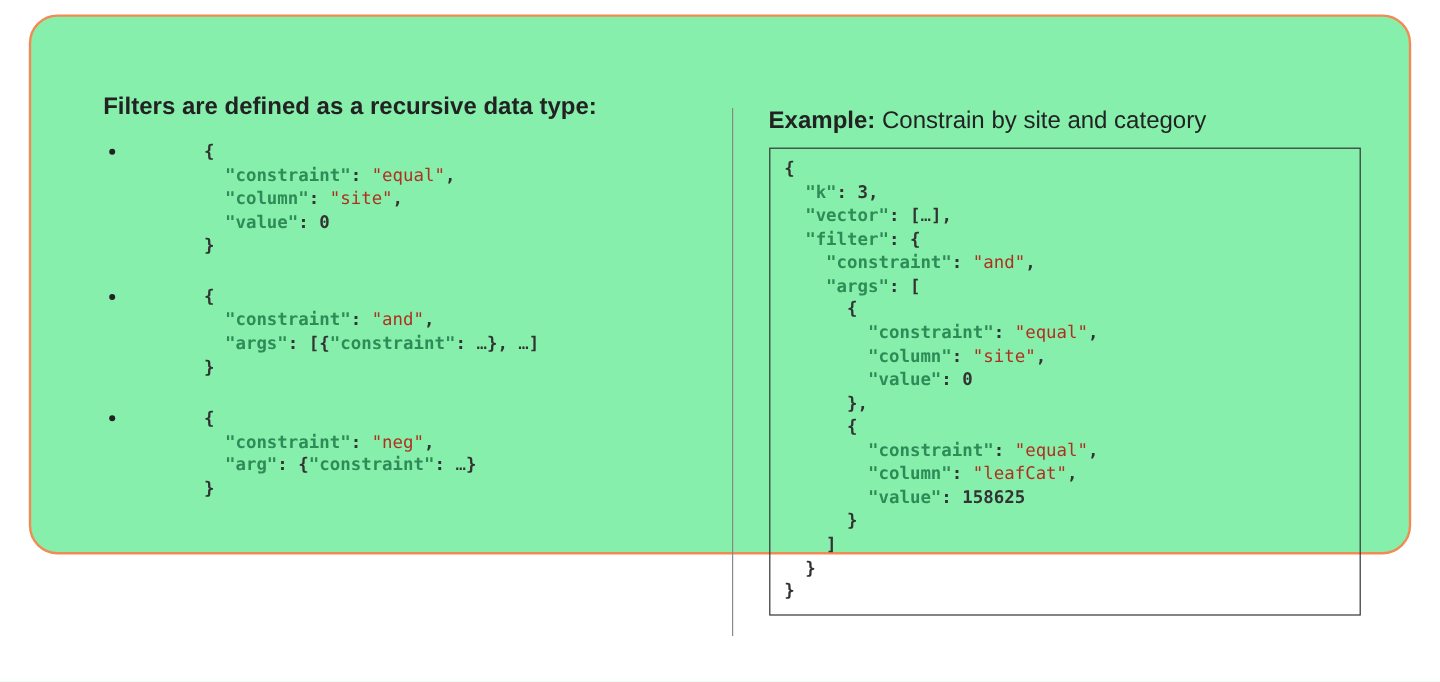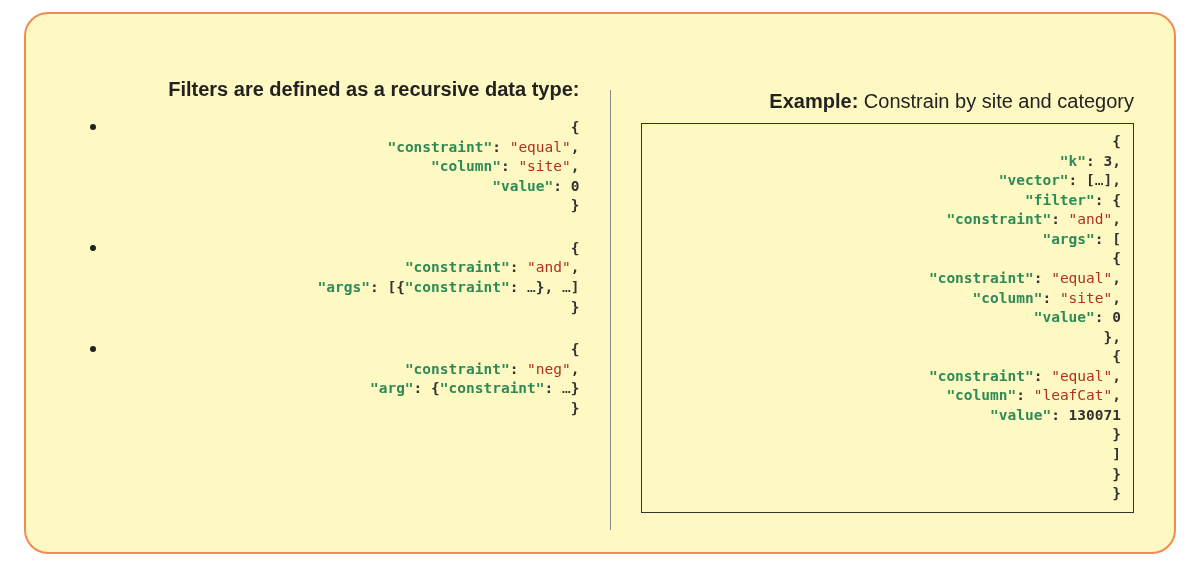--- a/index.html
+++ b/index.html
@@ -7,27 +7,26 @@
     padding: 0;
     width: 1200px;
     height: 568px;
     font-family: Verdana, Geneva, sans-serif;
     background: #ffffff;
   }
   .card {
     position: relative;
     margin: 12px 24px 0 24px;
     width: 1152px;
-    height: 542px;
-    background: #fef9c3;
+    height: 450px;
+    background: #86efac;
     border: 2px solid #f28a52;
     border-radius: 24px;
     box-sizing: border-box;
     overflow: visible;
-    text-align: right;
   }
   .glow {
     position: absolute;
     left: 0;
     right: 0;
     bottom: -10px;
     height: 40px;
     border-bottom-left-radius: 24px;
     border-bottom-right-radius: 24px;
     background: radial-gradient(ellipse at center, rgba(245,180,150,0.9), rgba(245,180,150,0) 70%);
@@ -147,21 +146,21 @@
     <span class="kw">"constraint"</span><span class="punc">:</span> <span class="str">"and"</span><span class="punc">,</span>
     <span class="kw">"args"</span><span class="punc">:</span> <span class="punc">[</span>
       <span class="punc">{</span>
         <span class="kw">"constraint"</span><span class="punc">:</span> <span class="str">"equal"</span><span class="punc">,</span>
         <span class="kw">"column"</span><span class="punc">:</span> <span class="str">"site"</span><span class="punc">,</span>
         <span class="kw">"value"</span><span class="punc">:</span> <span class="num">0</span>
       <span class="punc">}</span><span class="punc">,</span>
       <span class="punc">{</span>
         <span class="kw">"constraint"</span><span class="punc">:</span> <span class="str">"equal"</span><span class="punc">,</span>
         <span class="kw">"column"</span><span class="punc">:</span> <span class="str">"leafCat"</span><span class="punc">,</span>
-        <span class="kw">"value"</span><span class="punc">:</span> <span class="num">130071</span>
+        <span class="kw">"value"</span><span class="punc">:</span> <span class="num">158625</span>
       <span class="punc">}</span>
     <span class="punc">]</span>
   <span class="punc">}</span>
 <span class="punc">}</span></pre>
     </div>
 
   </div>
   <div class="glow"></div>
 </div>
 

